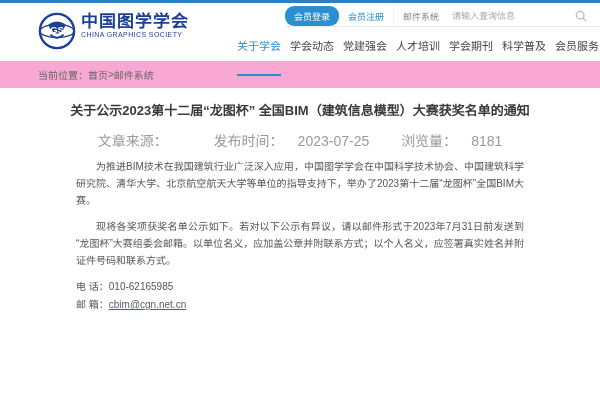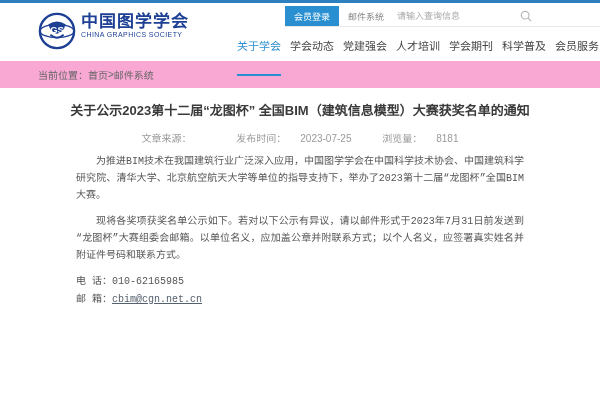--- a/index.html
+++ b/index.html
@@ -9,40 +9,40 @@
   
   .header { position:relative; height:58px; background:#fff; }
   .logo { position:absolute; left:38px; top:9px; display:flex; align-items:flex-start; }
   .logo svg { width:38px; height:38px; }
   .logo-text { margin-left:5px; }
   .logo-cn { font-size:17px; font-weight:bold; color:#1d3f94; letter-spacing:1px; line-height:19px; }
   .logo-en { font-size:7px; color:#1d3f94; letter-spacing:.4px; }
   .utilbar { position:absolute; left:285px; right:0; top:3px; height:21px;
     display:flex; align-items:stretch; border-bottom:1px solid #e9e9e9; }
   .util-btn { font-size:9px; padding:0 9px; display:flex; align-items:center; cursor:pointer; }
-  .btn-login { background:#2a8fd0; color:#fff; }
+  .btn-login { background:#2a8fd0; color:#fff;border-radius:9px; }
   .btn-register { color:#2a8fd0; background:#fff; border-right:1px solid #f0f0f0; }
   .btn-mail { color:#888; }
   .search-box { display:flex; align-items:center; margin-left:4px; }
   .search-input { border:none; outline:none; font-size:9px; color:#777; width:105px; background:transparent; }
   .search-input::placeholder { color:#aaa; }
   .search-icon { margin-left:18px; display:flex; align-items:center; cursor:pointer; }
   .nav { position:absolute; left:237px; top:34px; display:flex; }
   .nav-item { font-size:11px; color:#444; margin-right:9px; padding-bottom:21px; cursor:pointer; white-space:nowrap; }
   .nav-item.active { color:#2a8fd0; border-bottom:2px solid #2a8fd0; }
   
   .crumbbar { height:27px; background:#f9a8d4; display:flex; align-items:center; padding-left:38px; }
   .crumbbar, .crumbbar a { font-size:10px; color:#666; text-decoration:none; }
   .crumb-link { cursor:pointer; }
   
   .article { background:#fff; padding:14px 58px 0 58px; height:323px; }
   .art-title { text-align:center; font-size:13px; font-weight:bold; color:#3a3a3a; line-height:18px; }
-  .art-meta { text-align:center; font-size:10px; color:#9a9a9a; margin-top:10px; }
+  .art-meta { text-align:center; font-size:14px; color:#9a9a9a; margin-top:10px; }
   .art-meta span { margin:0 7px; }
-  .art-body { margin-top:8px;font-family:Liberation Mono, monospace; }
+  .art-body { margin-top:8px; }
   .art-body p { font-size:10px; color:#555; line-height:17px; text-indent:2em;
     text-align:justify; margin:0 18px 9px 18px; }
   .contact-line { font-size:10px; color:#555; line-height:18px; margin-left:18px; }
   .email-link { color:#55606e; text-decoration:underline; cursor:pointer; }
 </style>
 </head>
 <body>
 
 <div class="topline"></div>
 
@@ -56,20 +56,21 @@
       <text x="20" y="22" font-size="10" font-weight="bold" fill="#fff" text-anchor="middle">GS</text>
     </svg>
     <div class="logo-text">
       <div class="logo-cn">中国图学学会</div>
       <div class="logo-en">CHINA GRAPHICS SOCIETY</div>
     </div>
   </div>
 
   <div class="utilbar">
     <div class="util-btn btn-login">会员登录</div>
+    <div class="util-btn btn-register">会员注册</div>
     <div class="util-btn btn-mail">邮件系统</div>
     <div class="search-box">
       <input class="search-input" type="text" placeholder="请输入查询信息" style="">
       <span class="search-icon">
         <svg width="12" height="12" viewBox="0 0 14 14">
           <circle cx="6" cy="6" r="4.5" fill="none" stroke="#b5b5b5" stroke-width="1.4"></circle>
           <line x1="9.5" y1="9.5" x2="13" y2="13" stroke="#b5b5b5" stroke-width="1.4"></line>
         </svg>
       </span>
     </div>

